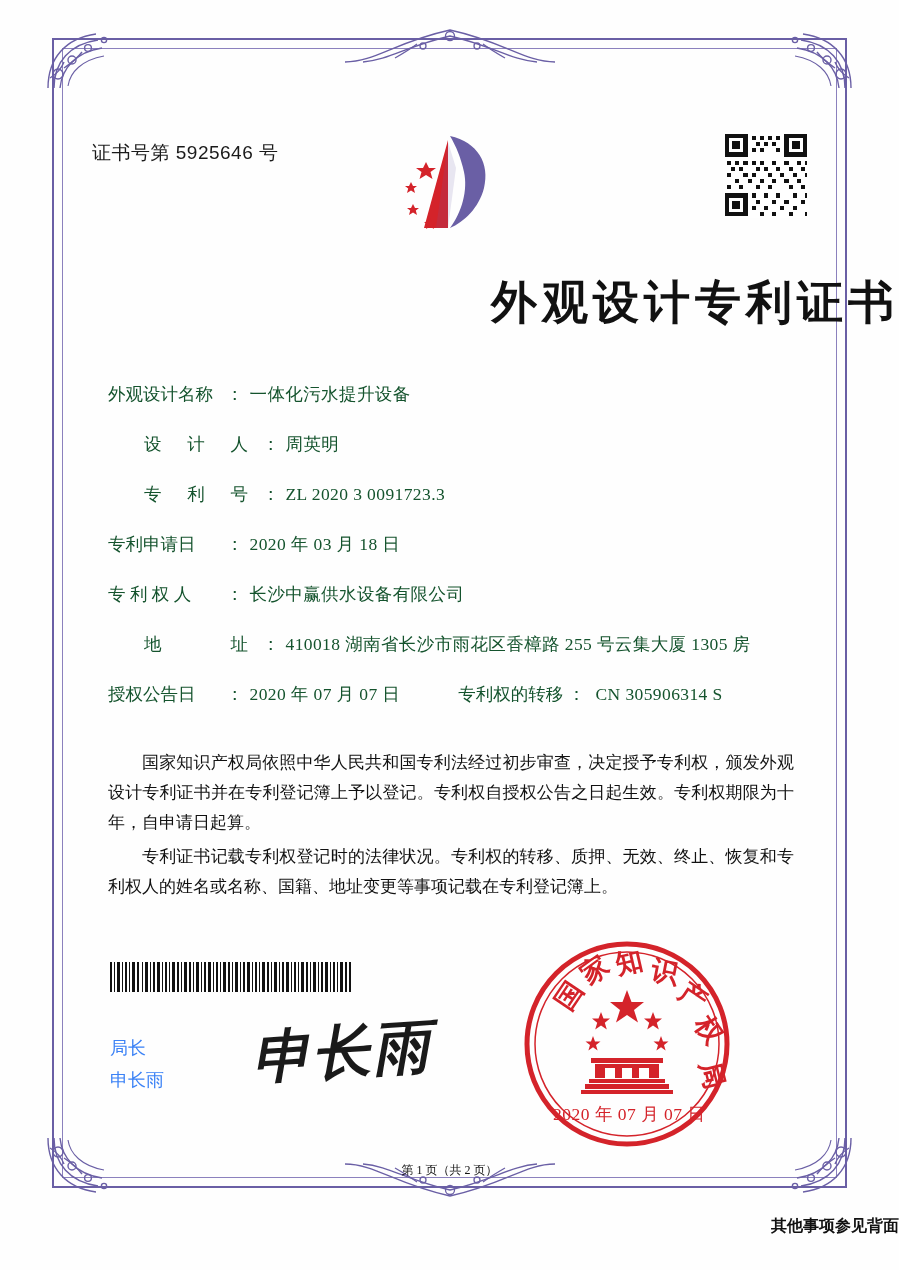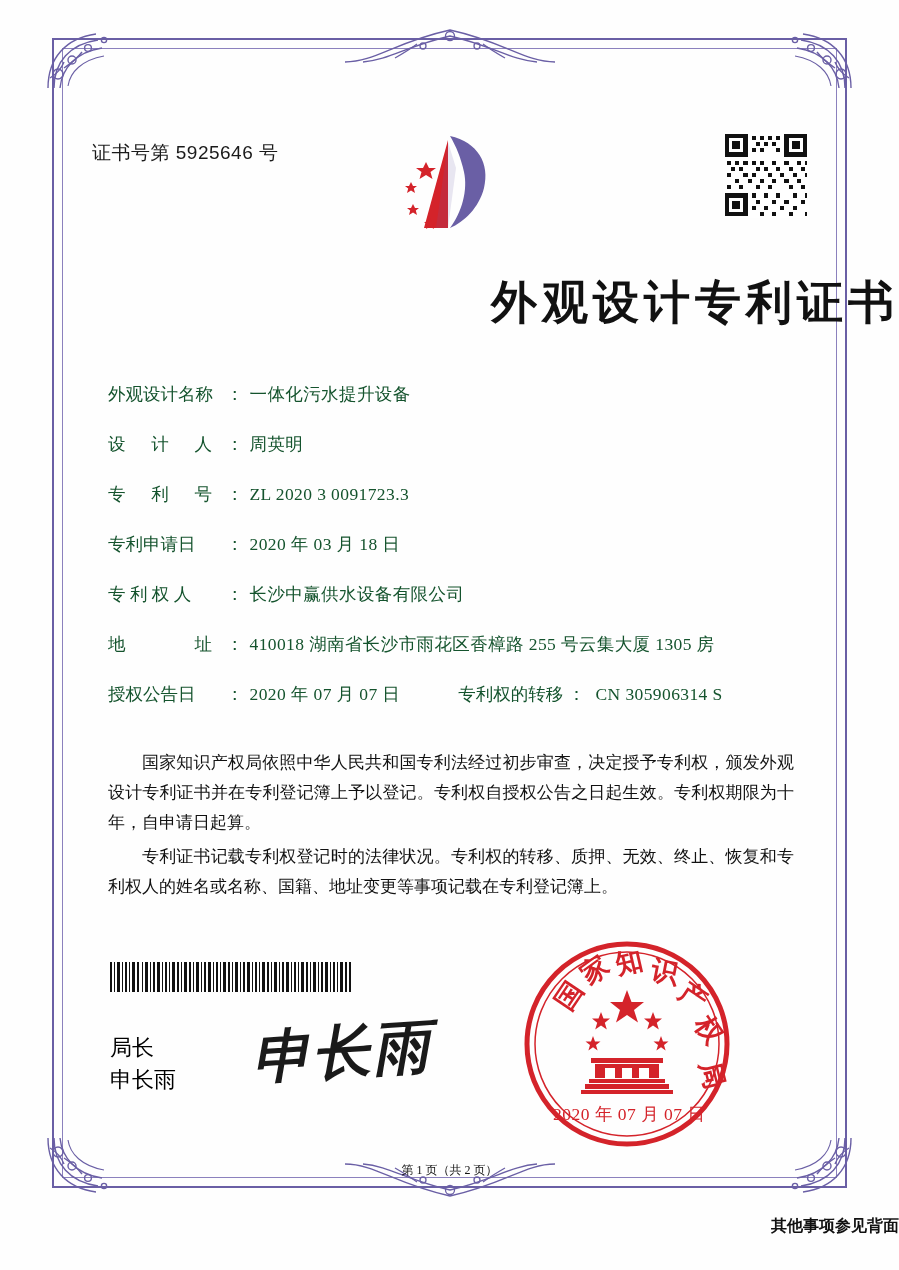--- a/index.html
+++ b/index.html
@@ -127,20 +127,21 @@
     width: 118px;
     flex: 0 0 118px;
     letter-spacing: 0px;
   }
   .field-label.spread {
     text-align: justify;
     text-align-last: justify;
     width: 104px;
     flex: 0 0 104px;
     padding-right: 14px;
+    margin-left: 36px;
   }
   .field-colon {
     margin-right: 6px;
   }
   .field-value {
     letter-spacing: 0.4px;
   }
   .field-row.two-col .second {
     margin-left: 58px;
   }
@@ -173,23 +174,23 @@
     top: 962px;
     width: 243px;
     height: 30px;
   }
 
   
   .sig-block {
     position: absolute;
     left: 110px;
     top: 1032px;
-    font-size: 22px;
+    font-size: 18px;
     line-height: 32px;
-    color: #000000;
+    color: #3b82f6;
   }
   .sig-handwriting {
     position: absolute;
     left: 252px;
     top: 1014px;
     font-size: 58px;
     color: #1a1a1a;
     font-family: "DejaVu Serif", "Liberation Serif", serif;
     font-style: italic;
     font-weight: bold;

